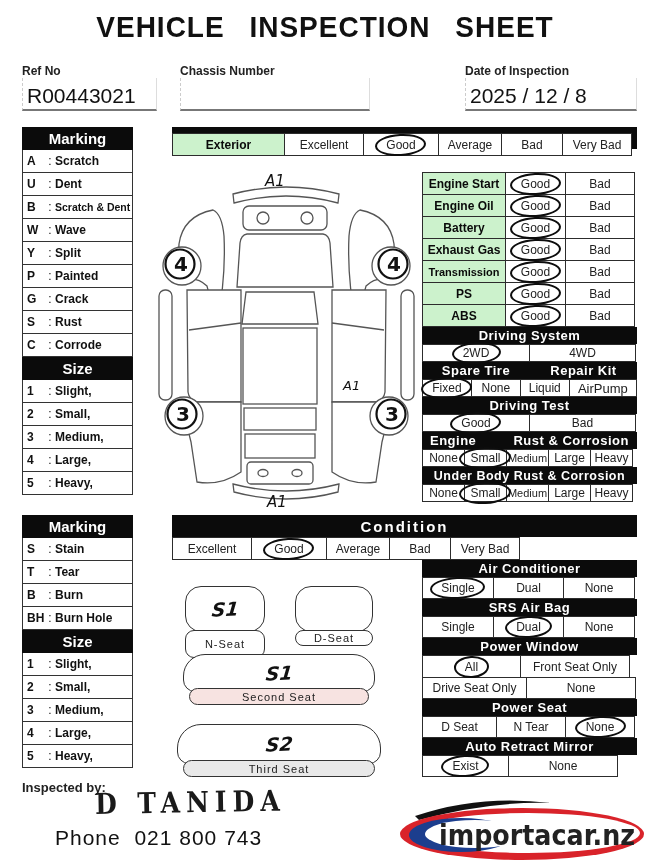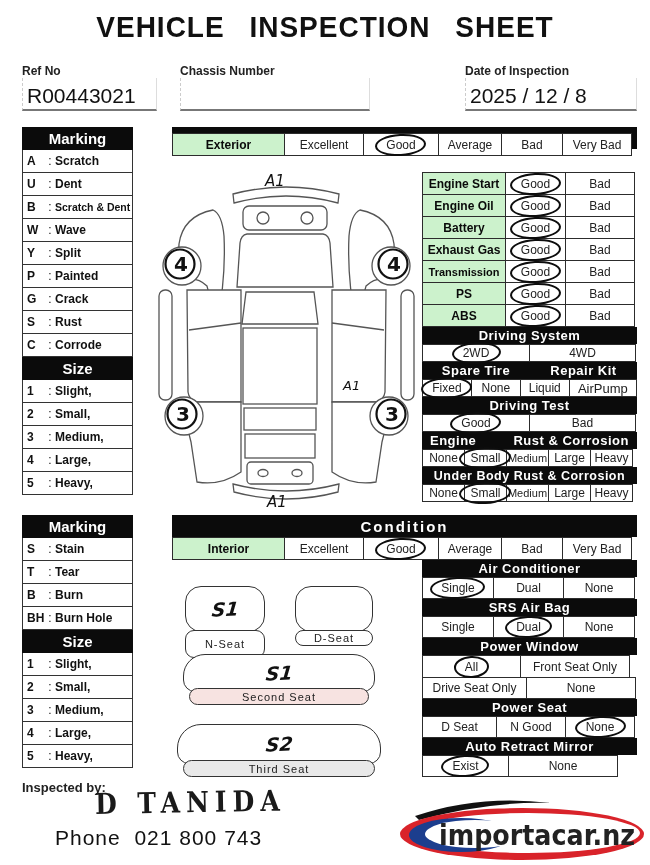--- a/index.html
+++ b/index.html
@@ -340,21 +340,20 @@
       </div>
     <div class="lrow">
         <span class="lcode">5</span>
         <span class="lsep">:</span>
         <span class="ldesc">Heavy,</span>
       </div>
   </div>
 
   <div class="abs bar" style="left:172px;top:515px;width:465px;height:22px;font-size:15px;letter-spacing:2px">Condition</div>
   <div class="abs row" style="left:172px;top:537px">
-    <div class="cell green h23" style="width:113px">Interior</div>
     <div class="cell h23" style="width:80px">Excellent</div>
     <div class="cell h23" style="width:76px">
         <span class="circ">Good</span>
       </div>
     <div class="cell h23" style="width:64px">Average</div>
     <div class="cell h23" style="width:62px">Bad</div>
     <div class="cell h23" style="width:70px">Very Bad</div>
   </div>
 
   <div class="abs" style="left:163px;top:578px;width:252px;height:205px">
@@ -398,21 +397,21 @@
         </div>
       <div class="cell h23" style="width:110px">Front Seat Only</div>
     </div>
     <div class="row mt">
       <div class="cell h22" style="width:105px">Drive Seat Only</div>
       <div class="cell h22" style="width:110px">None</div>
     </div>
     <div class="bar h17">Power Seat</div>
     <div class="row">
       <div class="cell h22" style="width:75px">D Seat</div>
-      <div class="cell h22" style="width:70px">N Good</div>
+      <div class="cell h22" style="width:70px">N Tear</div>
       <div class="cell h22" style="width:70px">
           <span class="circ">None</span>
         </div>
     </div>
     <div class="bar h17">Auto Retract Mirror</div>
     <div class="row">
       <div class="cell h22" style="width:87px">
           <span class="circ">Exist</span>
         </div>
       <div class="cell h22" style="width:110px">None</div>

